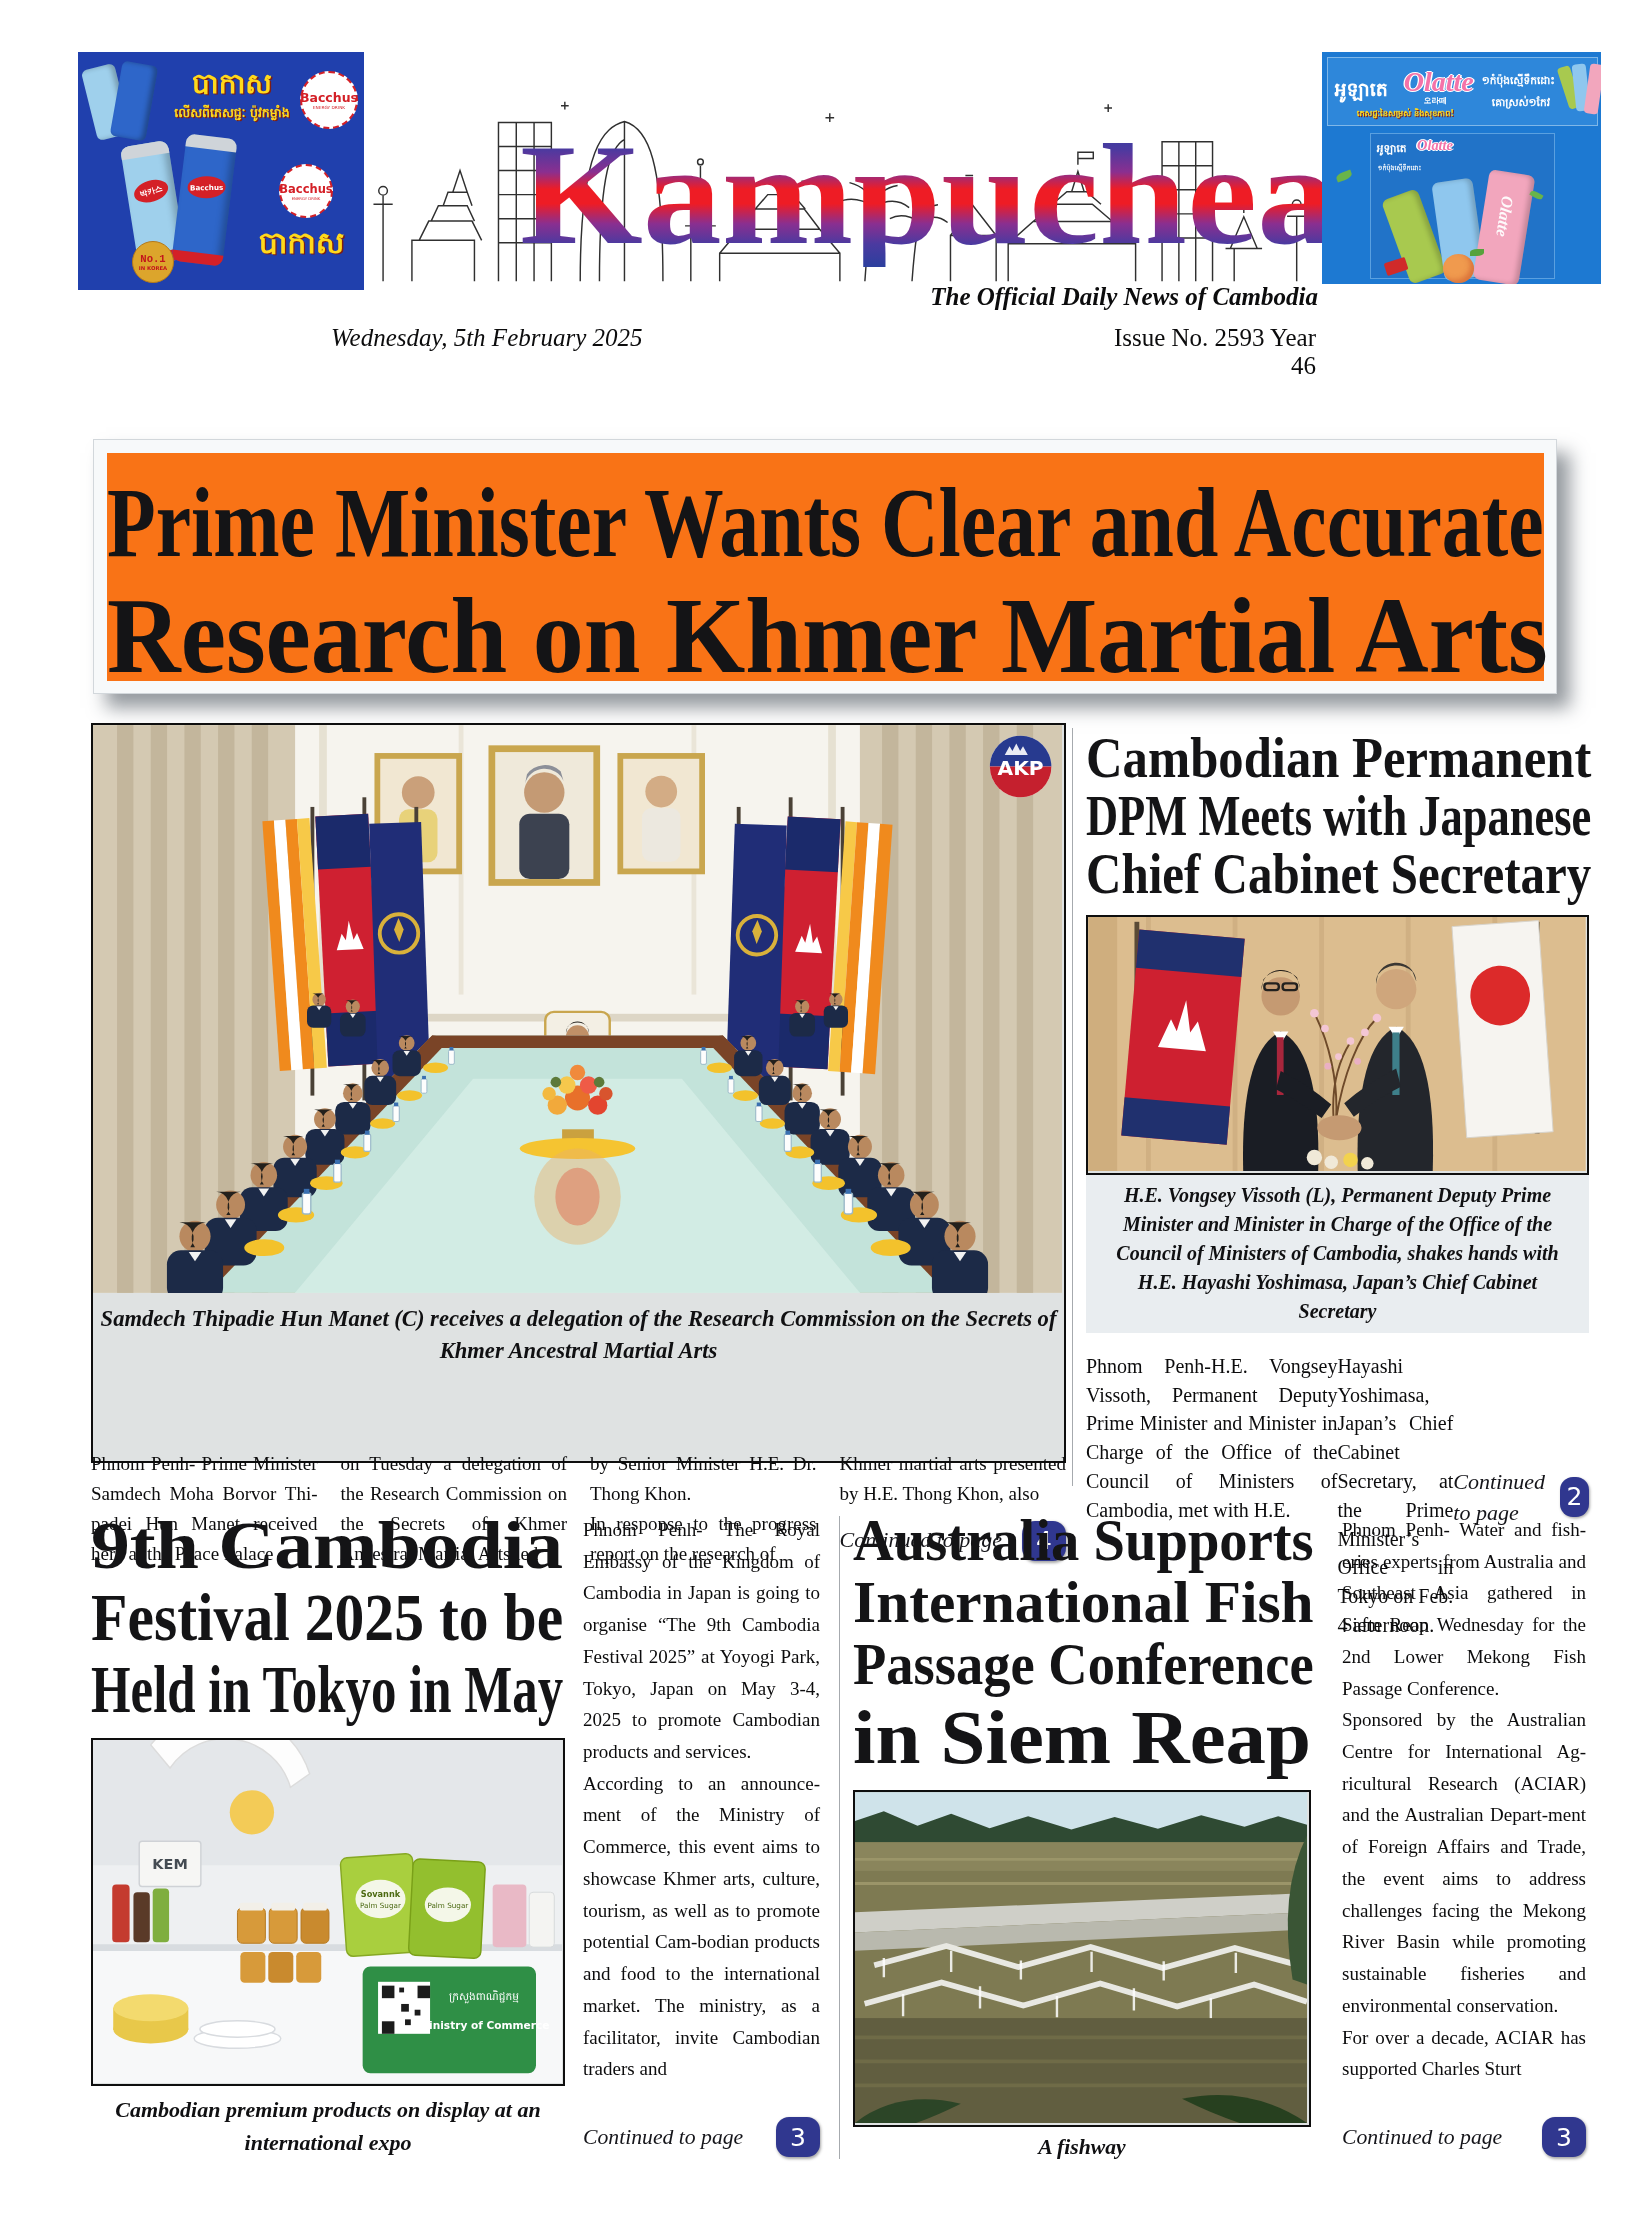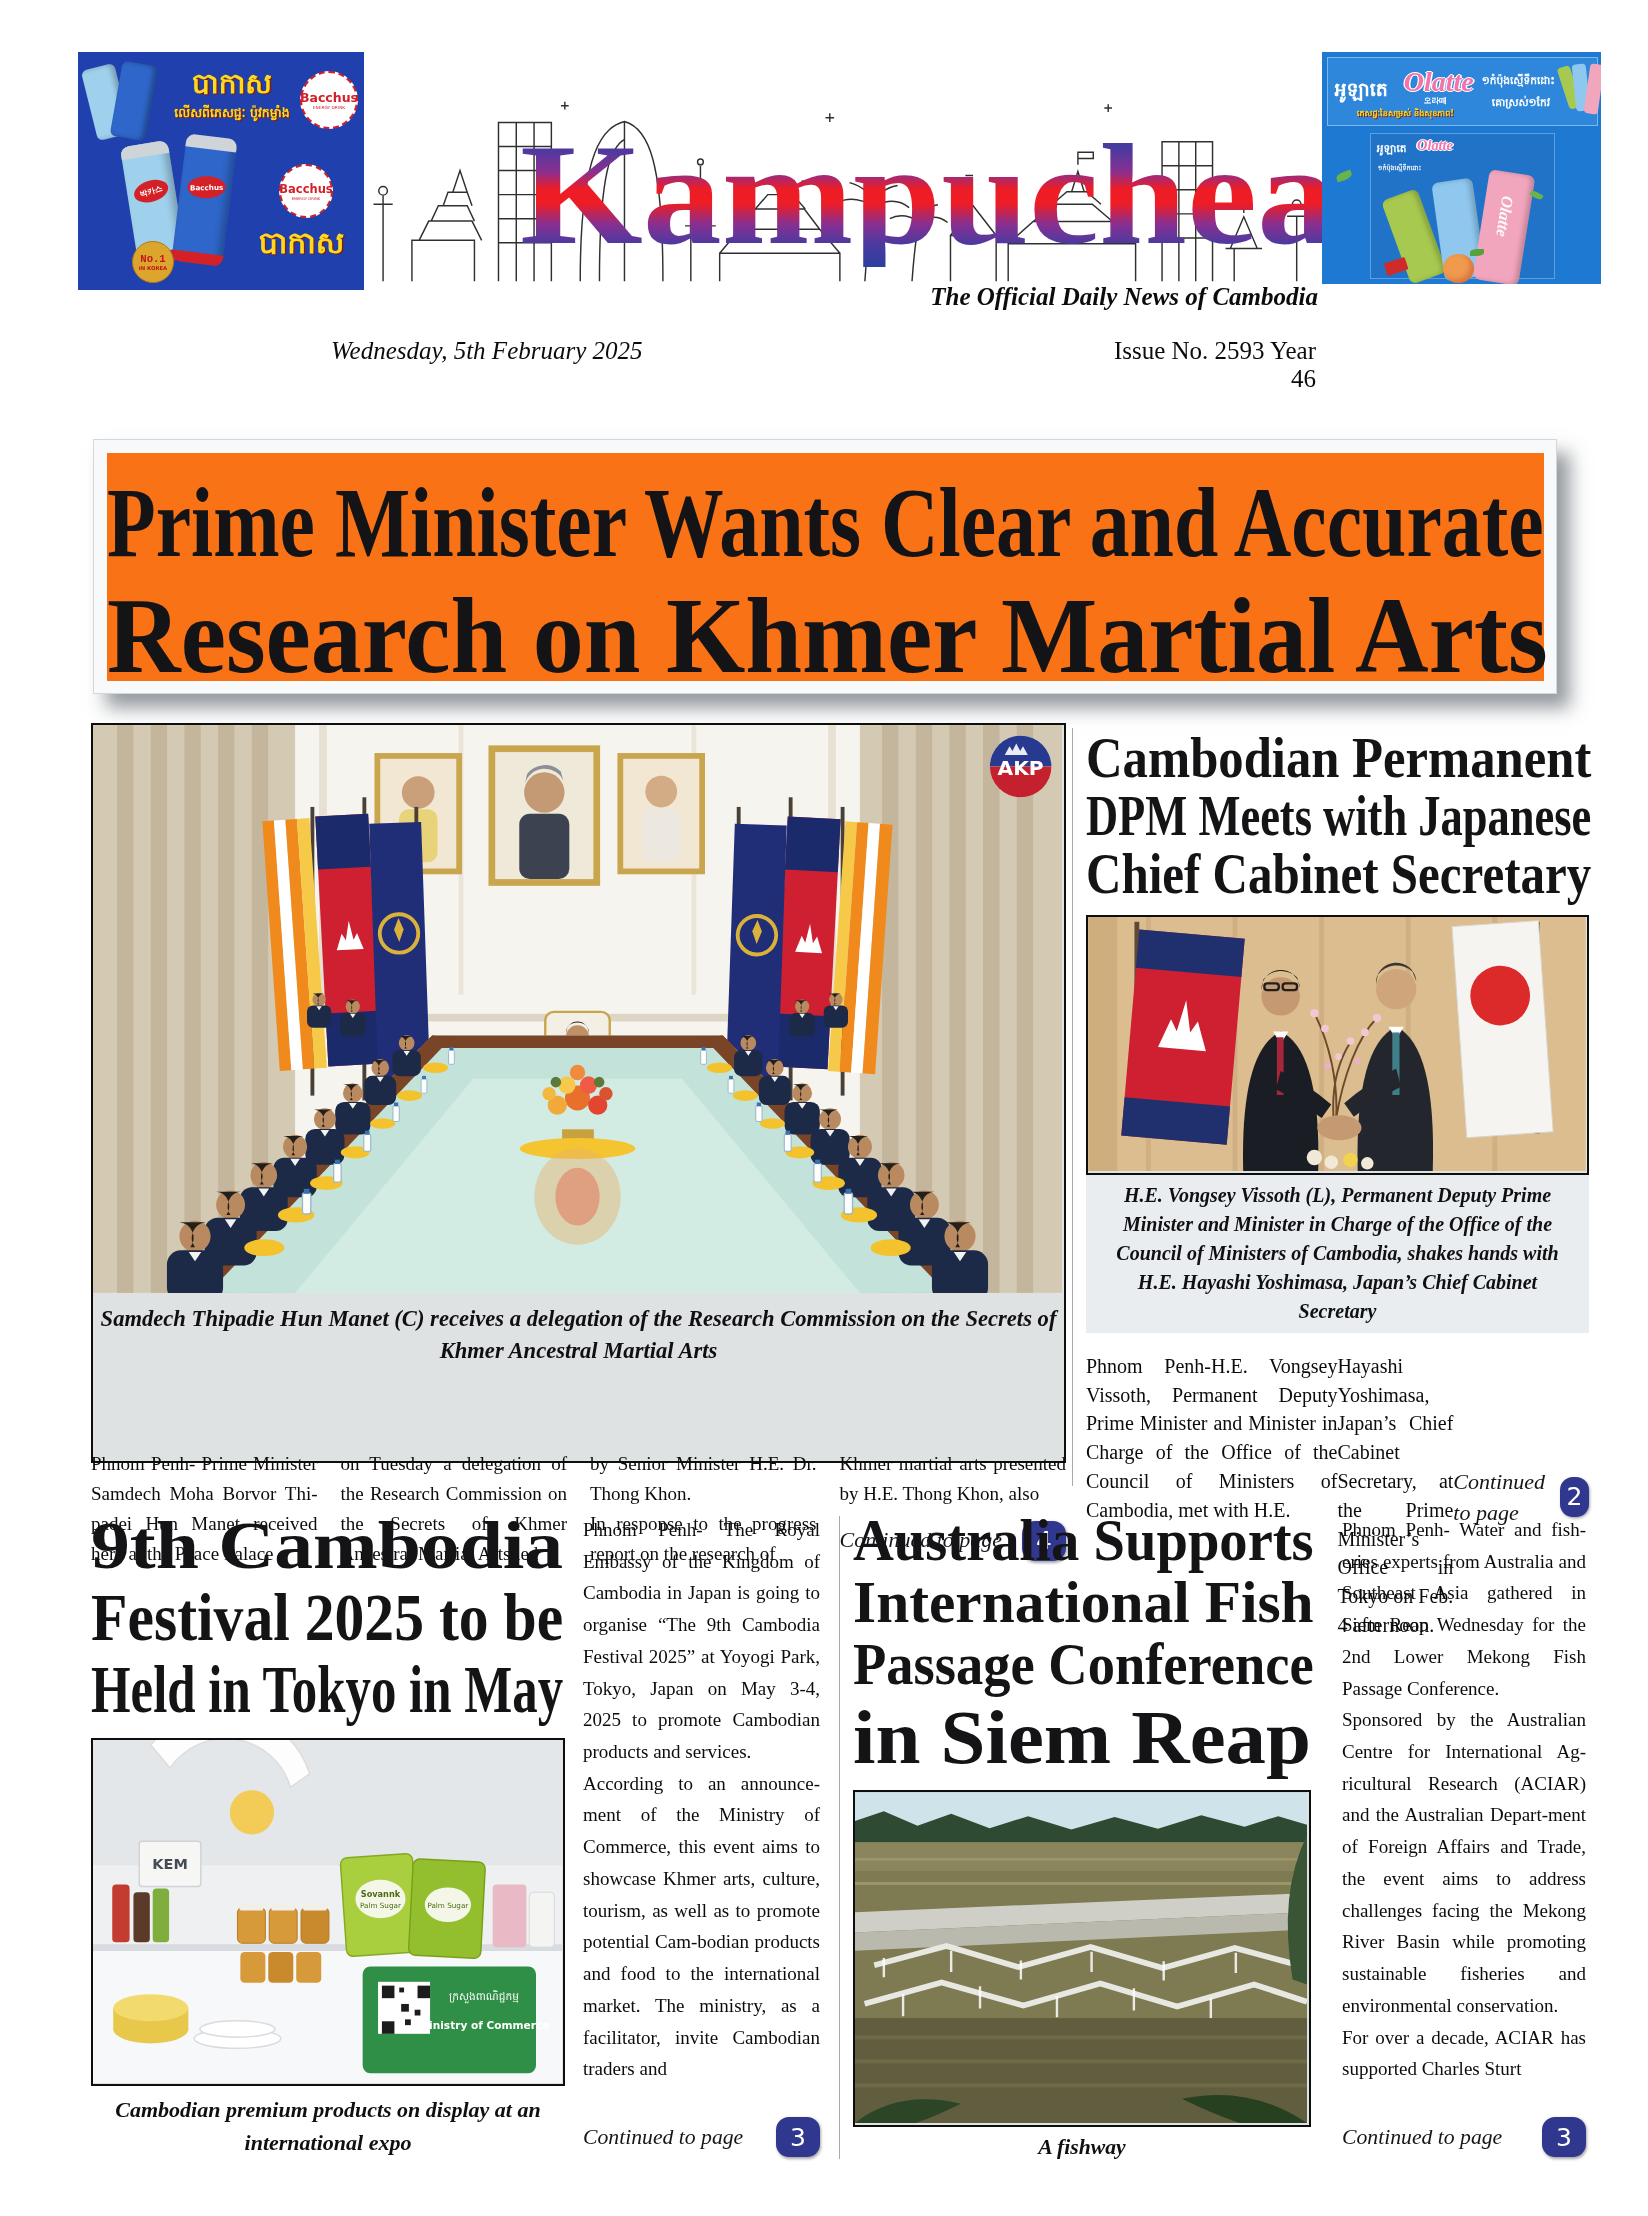--- a/index.html
+++ b/index.html
@@ -139,21 +139,21 @@
         <span class="olatte-pink" style="position:absolute;left:11.5px;top:24px;font-size:16.4px;writing-mode:vertical-rl;color:#fff;text-shadow:none;opacity:.95">Olatte</span>
       </div>
       <div class="abs" style="left:72px;top:120px;width:31px;height:29px;background:#f09a4e;border-radius:50%;box-shadow:inset -3.8px -2.9px 4.8px rgba(200,80,40,.5)"></div>
       <div class="abs" style="left:99px;top:115px;width:14.4px;height:6.7px;background:#57a23c;border-radius:50% 0 50% 0"></div>
       <div class="abs" style="left:14.4px;top:126px;width:22px;height:12.5px;background:#d02a2a;border-radius:1.9px;transform:rotate(-18deg)"></div>
       <div class="abs" style="left:159px;top:58px;width:12.5px;height:5.8px;background:#69b44a;border-radius:50% 0 50% 0;transform:rotate(30deg)"></div>
     </div>
     <div class="abs" style="left:14.4px;top:120px;width:16.4px;height:7.7px;background:#69b44a;border-radius:50% 0 50% 0;transform:rotate(-20deg)"></div>
   </div>
 
-  <div class="abs dateline" style="left:0;top:337px;width:1520px;height:38px">
+  <div class="abs dateline" style="left:0;top:324px;width:1520px;height:38px">
     <span class="abs" style="left:331px;font-style:italic">Wednesday, 5th February 2025</span>
     <span class="abs" style="left:1092px;width:224px;text-align:right">Issue No. 2593 Year 46</span>
   </div>
 
   <div class="abs lead-box" style="left:93px;top:439px;width:1464px;height:255px">
     <div class="lead-inner hl">
       <span class="hl-line lead-l1"><span class="fitline" style="transform: scaleX(0.796953);">Prime Minister Wants Clear and Accurate</span></span>
       <span class="hl-line lead-l2"><span class="fitline" style="transform: scaleX(0.944244);">Research on Khmer Martial Arts</span></span>
     </div>
   </div>

